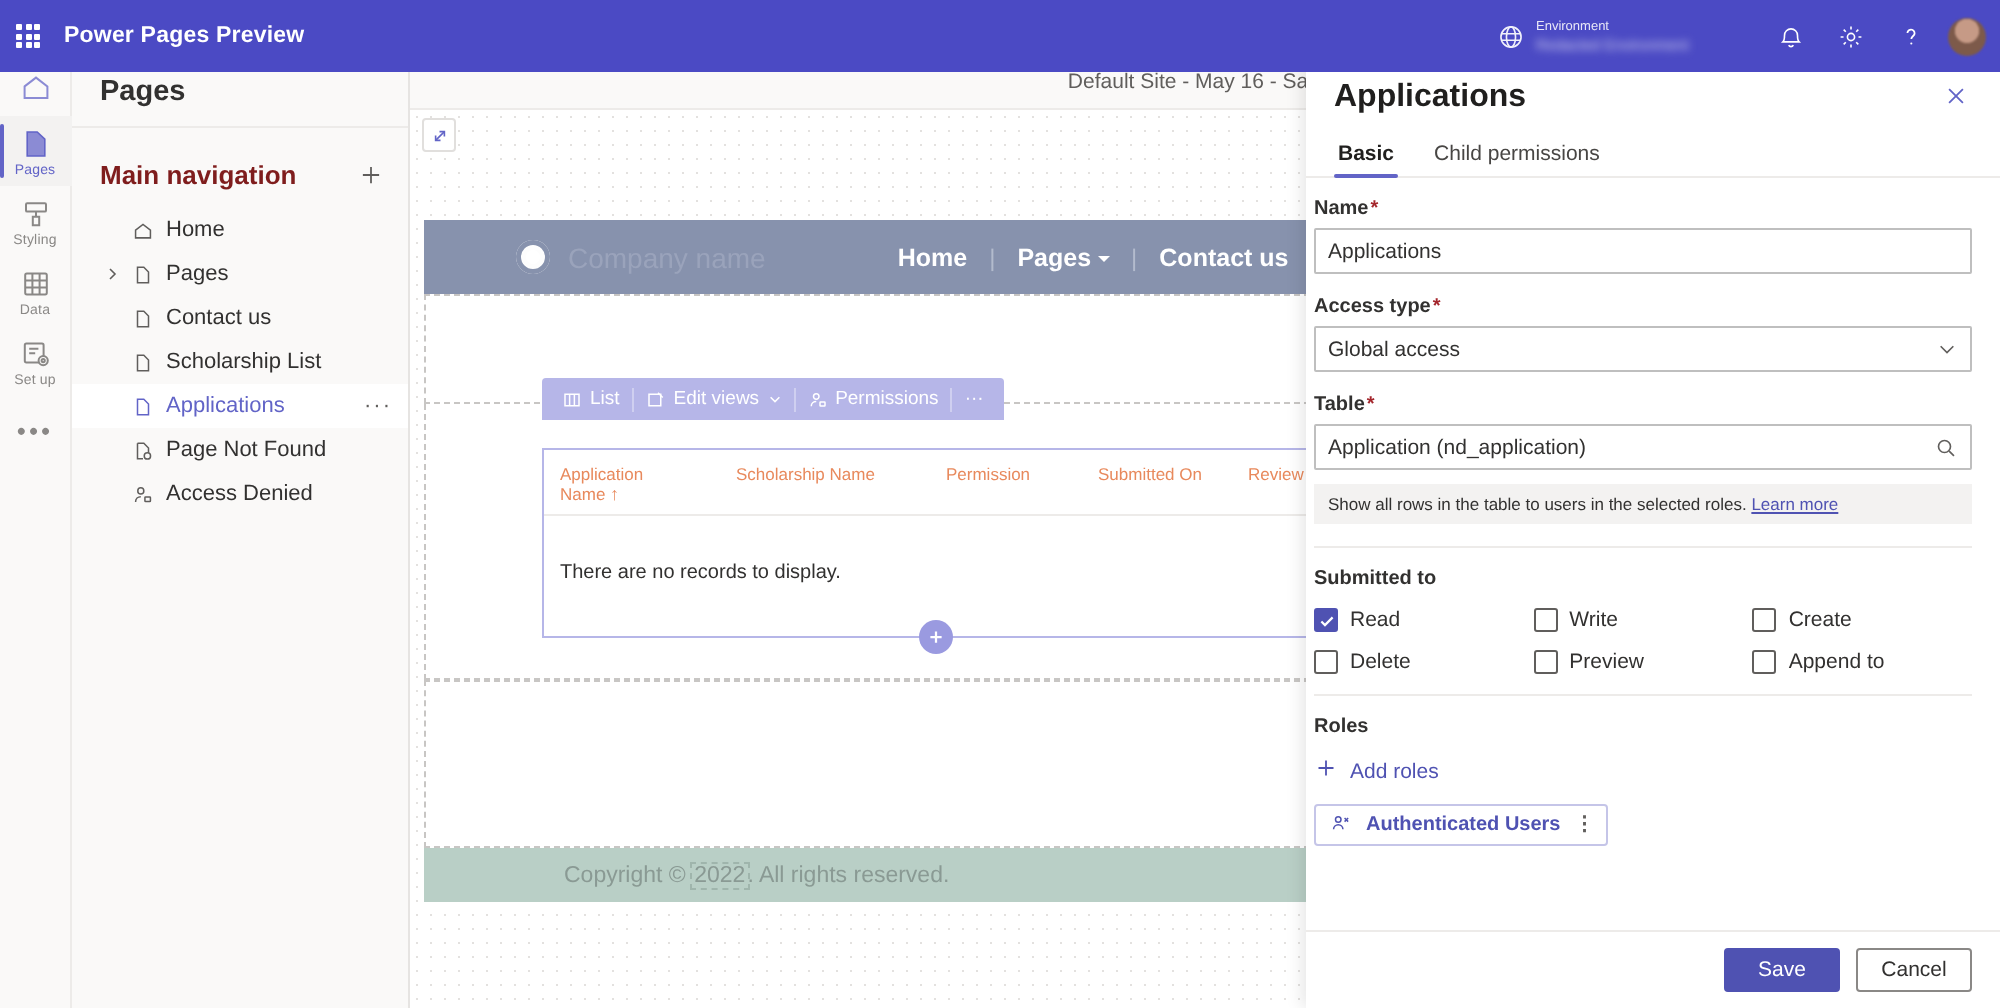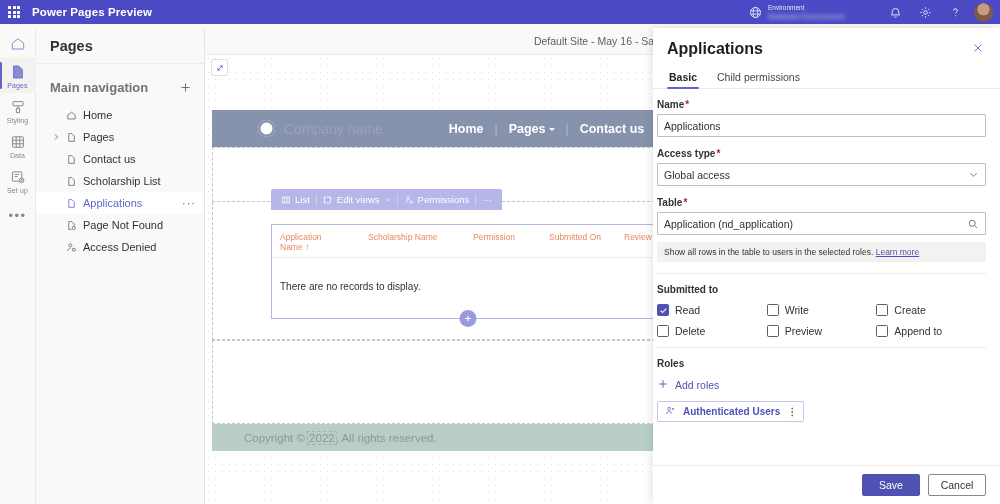--- a/index.html
+++ b/index.html
@@ -7,21 +7,21 @@
     width: 1000px; height: 504px;
     overflow: hidden;
     font-family: "Liberation Sans", sans-serif;
     background: #faf9f8;
     color: #323130;
   }
   body { position: relative; }
 
   
   .topbar {
-    position: absolute; top: 0; left: 0; width: 1000px; height: 24px;
+    position: absolute; top: 0; left: 0; width: 1000px; height: 36px;
     background: #4b4ac4;
     display: flex; align-items: center;
     color: #ffffff;
     z-index: 40;
   }
   .waffle {
     width: 28px; height: 28px;
     display: flex; align-items: center; justify-content: center;
     cursor: pointer;
   }
@@ -84,21 +84,21 @@
     background: #faf9f8; border-right: 1px solid #e6e4e2;
   }
   .pages-panel-head {
     height: 36px; display: flex; align-items: center; padding: 0 0 0 14px;
     border-bottom: 1px solid #edebe9;
   }
   .pages-panel-head h2 { font-size: 14.5px; font-weight: bold; color: #323130; }
   .sect-head {
     display: flex; align-items: center; padding: 14px 10px 8px 14px;
   }
-  .sect-head h3 { font-size: 13px; font-weight: bold; color: #737373; flex: 1; }
+  .sect-head h3 { font-size: 13px; font-weight: bold; color: #7f1d1d; flex: 1; }
   .plus-btn {
     width: 18px; height: 18px; display:flex; align-items:center; justify-content:center;
     cursor: pointer; color: #605e5c;
   }
   .nav-item {
     display: flex; align-items: center; height: 22px; padding-left: 14px; cursor: pointer;
     font-size: 11px; color: #323130; position: relative;
   }
   .nav-item .chev { width: 12px; display: flex; align-items: center; justify-content: center; color:#605e5c; }
   .nav-item .nav-ic { width: 18px; display: flex; align-items: center; justify-content: center; }
@@ -188,21 +188,21 @@
   .sort-arrow { color: #e8895c; font-size: 9px; }
   .list-empty { padding: 23px 8px 26px; font-size: 10px; color: #323130; }
   .add-fab {
     position: absolute; left: 50%; bottom: -9px; transform: translateX(-50%);
     width: 17px; height: 17px; border-radius: 50%; background: #9a9ae0;
     color: #ffffff; display: flex; align-items: center; justify-content: center;
     font-size: 12px; cursor: pointer; line-height: 0;
   }
   .blank-sect { height: 84px; }
   .site-footer {
-    height: 27px; background: #b9cfc6; display: flex; align-items: center; padding-left: 32px;
+    height: 27px; background: #b9cfc6; display: flex; align-items: center; padding-left: 70px;
   }
   .site-footer span { font-size: 11.5px; color: #8a9a94; }
   .site-footer .yr { outline: 1px dashed #9fb5ac; padding: 0 1px; }
 
   
   .panel {
     position: absolute; top: 28px; right: 0; width: 347px; height: 476px;
     background: #ffffff; box-shadow: -2px 0 8px rgba(0,0,0,.10);
     z-index: 30; display: flex; flex-direction: column;
   }

